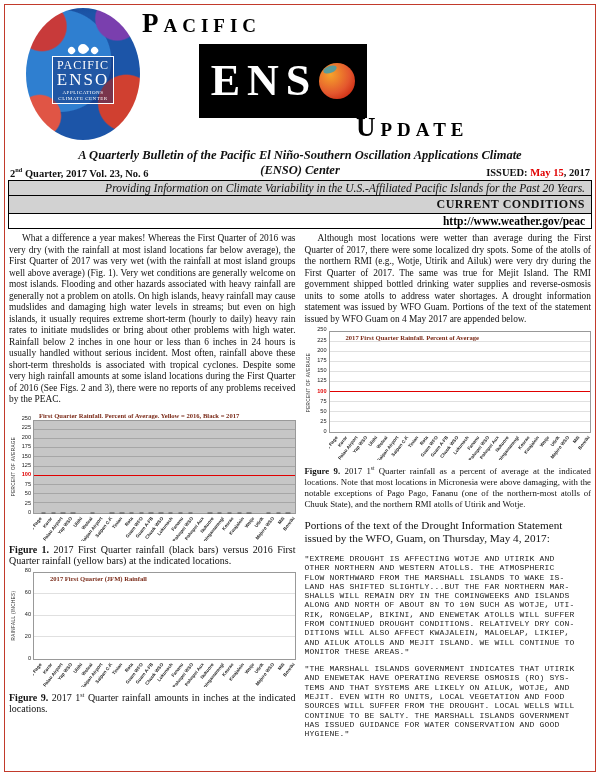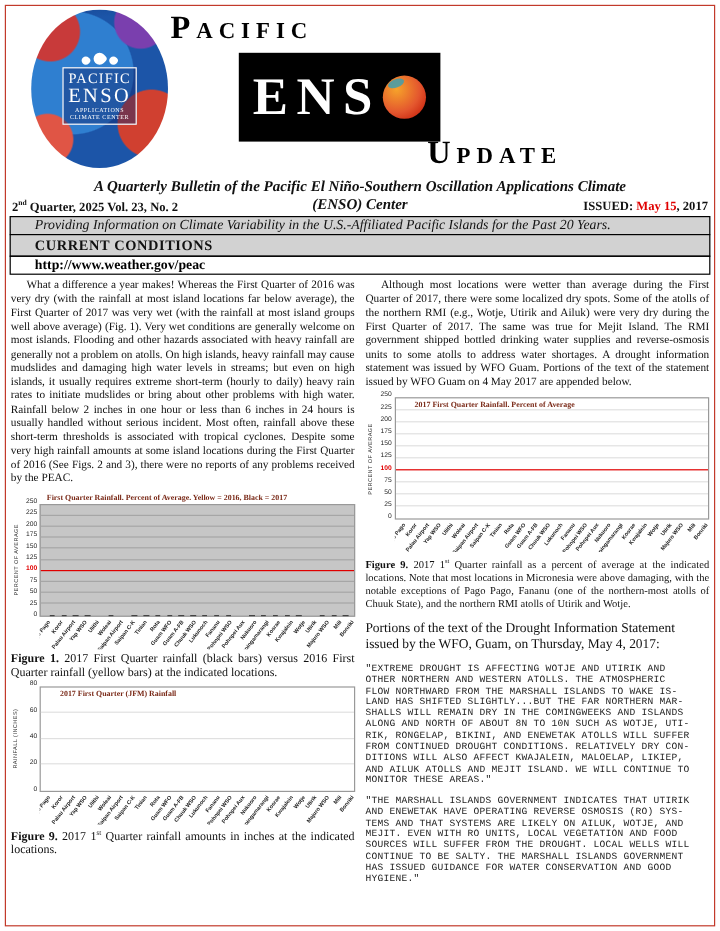--- a/index.html
+++ b/index.html
@@ -45,21 +45,21 @@
   .subtitle{text-align:center;font-style:italic;font-weight:bold;font-size:12.5px;line-height:14px;}
   .issue-row{display:flex;align-items:flex-end;padding:0 10px;margin-top:1px;}
   .issue-left{flex:1;font-weight:bold;font-size:10.5px;text-align:left;}
   .peac-center{font-style:italic;font-weight:bold;font-size:12.5px;}
   .issue-right{flex:1;font-weight:bold;font-size:10.5px;text-align:right;}
   .red{color:#e00000;margin-top:42px;}
   sup{font-size:.6em;}
 
   
   .banners{margin:3px 8px 0;}
-  .banner{border:1px solid #000;text-align:left;padding:1px 20px;margin-top:-1px;}
+  .banner{border:1px solid #000;text-align:right;padding:1px 6px;margin-top:-1px;}
   .banner.gray{background:#d2d2d2;}
   .banner.tagline{font-style:italic;font-size:11.5px;}
   .banner.url{font-weight:bold;font-size:11.5px;}
   .banner.section{font-weight:bold;font-size:12px;letter-spacing:.5px;}
   a.plain{color:#000;text-decoration:none;}
 
   
   .cols{display:flex;gap:9px;padding:4px 9px 0;}
   .col{flex:1;min-width:0;}
   .para{font-size:9.4px;line-height:11.5px;text-align:justify;text-indent:13px;}
@@ -128,21 +128,21 @@
     <div class="enso-text">
       <span>ENS</span>
         <span class="enso-o"></span>
     </div>
   </div>
   <div class="mast-word word-update">Update</div>
 </div>
 
 <div class="subtitle">A Quarterly Bulletin of the Pacific El Niño-Southern Oscillation Applications Climate</div>
 <div class="issue-row">
-  <div class="issue-left"><span>2</span><sup>nd</sup><span> Quarter, 2025  Vol. 23, No. 2</span></div>
+  <div class="issue-left"><span>2</span><sup>nd</sup><span> Quarter, 2017  Vol. 23, No. 6</span></div>
   <div class="peac-center">(ENSO) Center</div>
   <div class="issue-right"><span>ISSUED:</span><span class="red"> May 15</span><span>, 2017</span></div>
 </div>
 
 <div class="banners">
   <div class="banner gray tagline">Providing Information on Climate Variability in the U.S.-Affiliated Pacific Islands for the Past 20 Years.</div>
   <div class="banner gray section">CURRENT CONDITIONS</div>
   <div class="banner url"><a class="plain" href="#">http://www.weather.gov/peac</a></div>
 </div>
 

